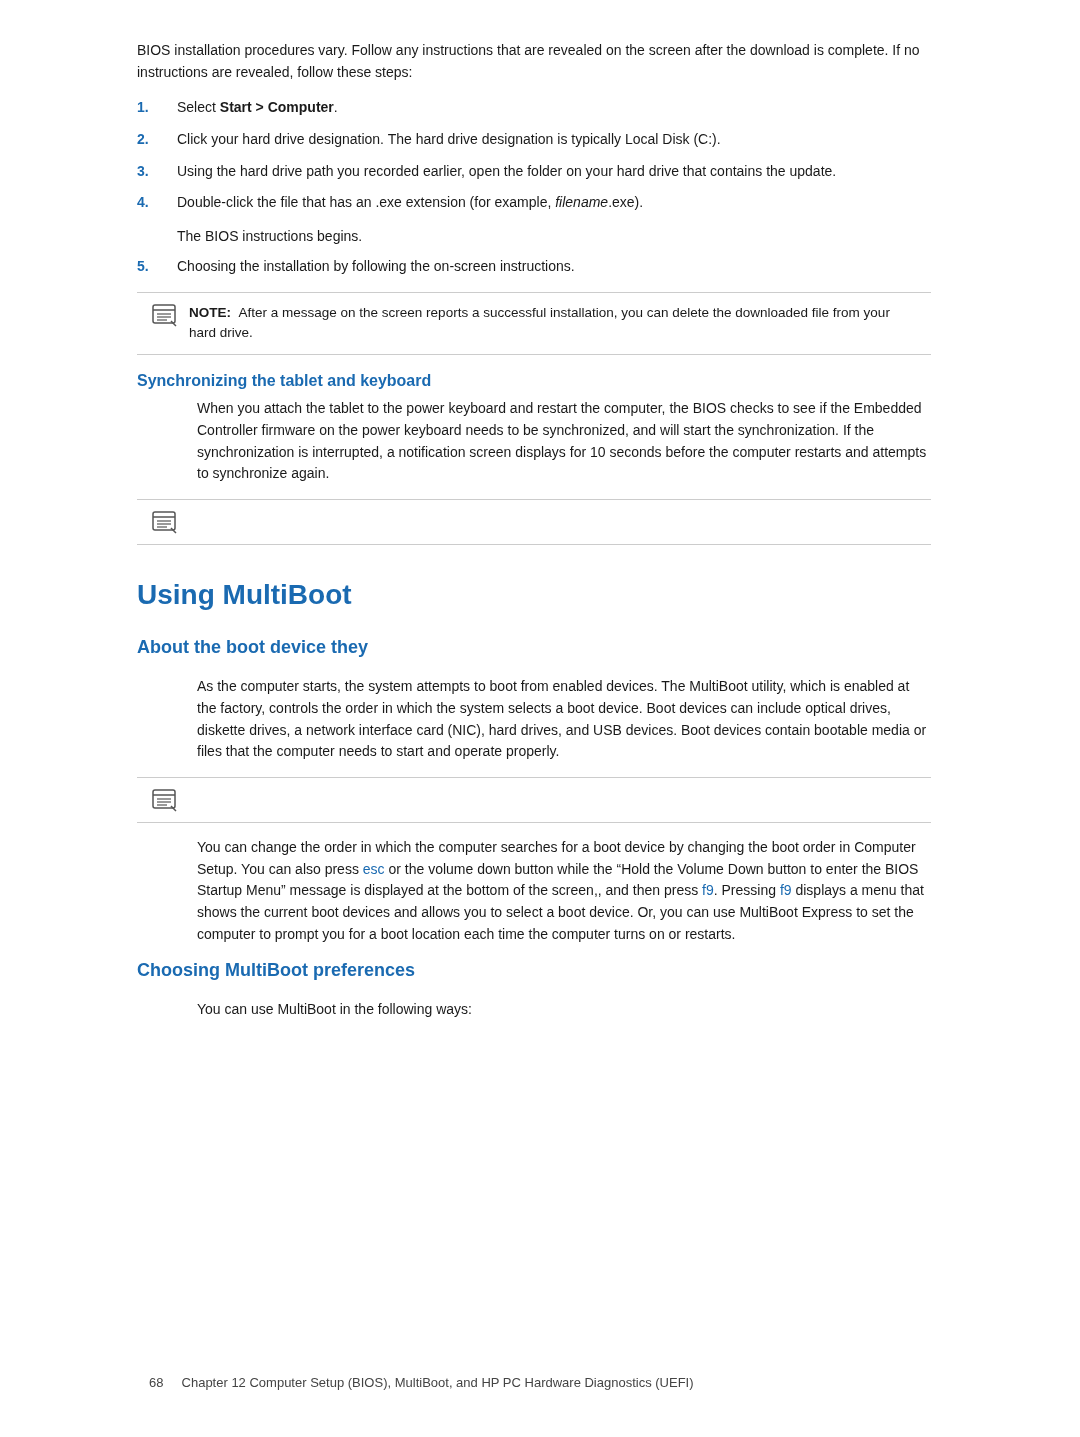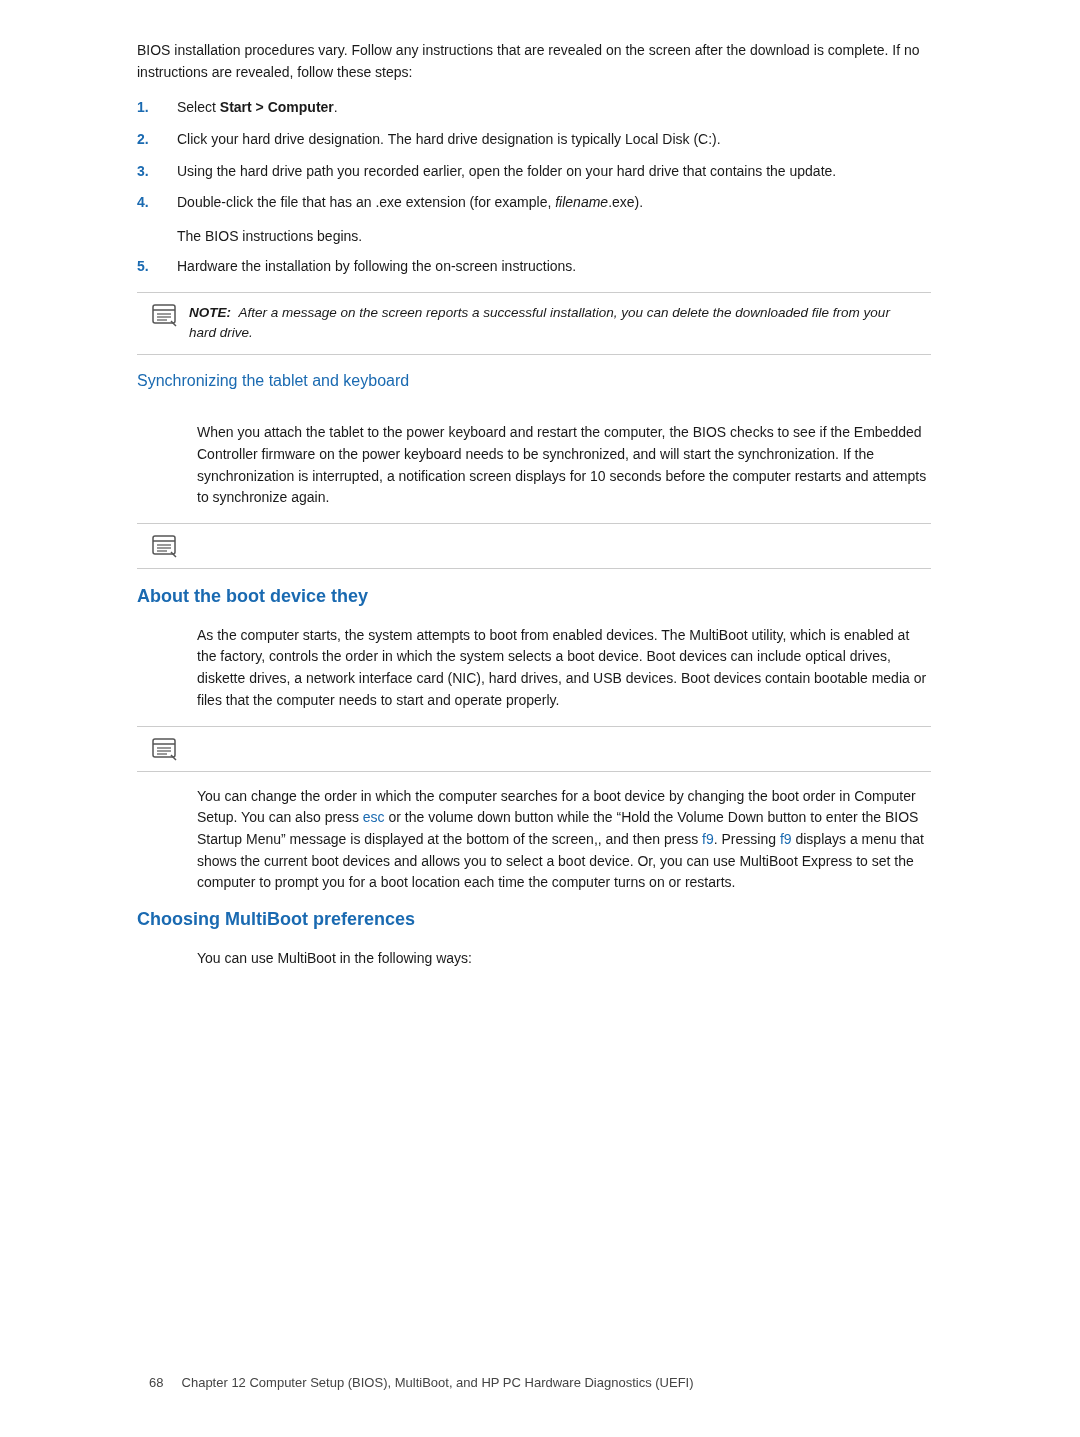--- a/index.html
+++ b/index.html
@@ -54,21 +54,20 @@
     }
 
     .note-box {
       border-top: 1px solid #cccccc;
       border-bottom: 1px solid #cccccc;
       padding: 10px 14px;
       margin: 14px 0;
       display: flex;
       align-items: flex-start;
       gap: 10px;
-      font-style: italic;
     }
 
     .note-icon {
       flex-shrink: 0;
       width: 28px;
       height: 24px;
       position: relative;
       top: 1px;
     }
 
@@ -82,22 +81,22 @@
       color: #1a1a1a;
     }
 
     .note-label {
       font-weight: bold;
     }
 
     .section-heading-teal {
       color: #1a6ab1;
       font-size: 16px;
-      font-weight: normal;
-      margin-bottom: 28px;
+      font-weight: bold;
+      margin-bottom: 4px;
       margin-top: 6px;
     }
 
     .section-paragraph {
       margin-bottom: 12px;
       margin-left: 60px;
       color: #1a1a1a;
     }
 
     .chapter-heading {
@@ -170,21 +169,21 @@
     </li>
   </ol>
 
   <div class="step-sub-text">
     <p>The BIOS instructions begins.</p>
   </div>
 
   <ol class="numbered-list" style="margin-top:0;">
     <li>
       <span class="list-number">5.</span>
-      <span class="list-content">Hardware the installation by following the on-screen instructions.</span>
+      <span class="list-content">Choosing the installation by following the on-screen instructions.</span>
     </li>
   </ol>
 
   <div class="note-box">
     <span class="note-icon">
       <svg viewBox="0 0 28 24" xmlns="http://www.w3.org/2000/svg">
         <rect x="2" y="1" width="22" height="18" rx="2" fill="none" stroke="#555" stroke-width="1.5"></rect>
         <line x1="2" y1="6" x2="24" y2="6" stroke="#555" stroke-width="1.5"></line>
         <line x1="6" y1="10" x2="20" y2="10" stroke="#555" stroke-width="1.2"></line>
         <line x1="6" y1="13" x2="20" y2="13" stroke="#555" stroke-width="1.2"></line>
@@ -208,20 +207,21 @@
         <rect x="2" y="1" width="22" height="18" rx="2" fill="none" stroke="#555" stroke-width="1.5"></rect>
         <line x1="2" y1="6" x2="24" y2="6" stroke="#555" stroke-width="1.5"></line>
         <line x1="6" y1="10" x2="20" y2="10" stroke="#555" stroke-width="1.2"></line>
         <line x1="6" y1="13" x2="20" y2="13" stroke="#555" stroke-width="1.2"></line>
         <line x1="6" y1="16" x2="16" y2="16" stroke="#555" stroke-width="1.2"></line>
         <path d="M20 17 L25 22" stroke="#555" stroke-width="1.5"></path>
       </svg>
     </span>
   </div>
 
+  <h1 class="chapter-heading">Using MultiBoot</h1>
 
   <h2 class="sub-section-heading">About the boot device they</h2>
 
   <p class="section-paragraph">As the computer starts, the system attempts to boot from enabled devices. The MultiBoot utility, which is enabled at the factory, controls the order in which the system selects a boot device. Boot devices can include optical drives, diskette drives, a network interface card (NIC), hard drives, and USB devices. Boot devices contain bootable media or files that the computer needs to start and operate properly.</p>
 
   <div class="note-box">
     <span class="note-icon">
       <svg viewBox="0 0 28 24" xmlns="http://www.w3.org/2000/svg">
         <rect x="2" y="1" width="22" height="18" rx="2" fill="none" stroke="#555" stroke-width="1.5"></rect>
         <line x1="2" y1="6" x2="24" y2="6" stroke="#555" stroke-width="1.5"></line>

